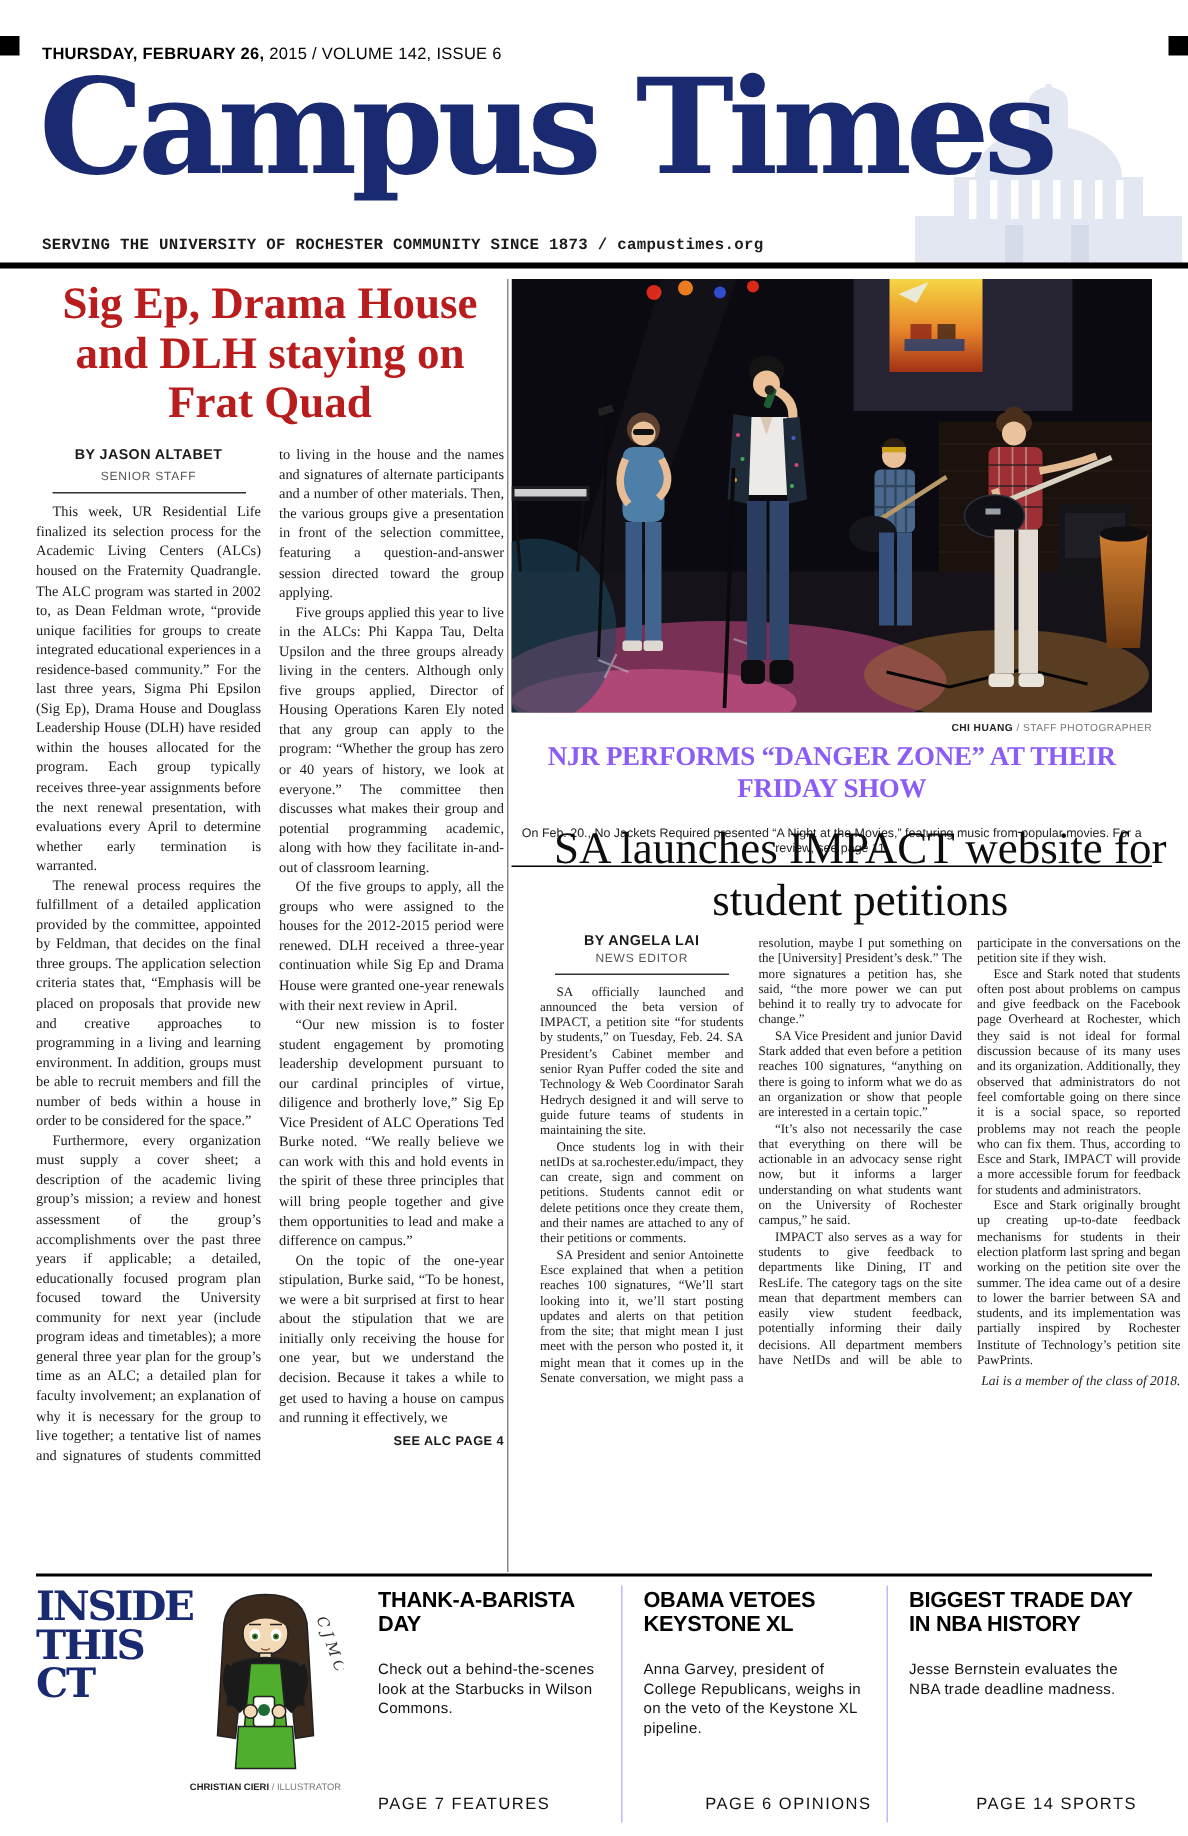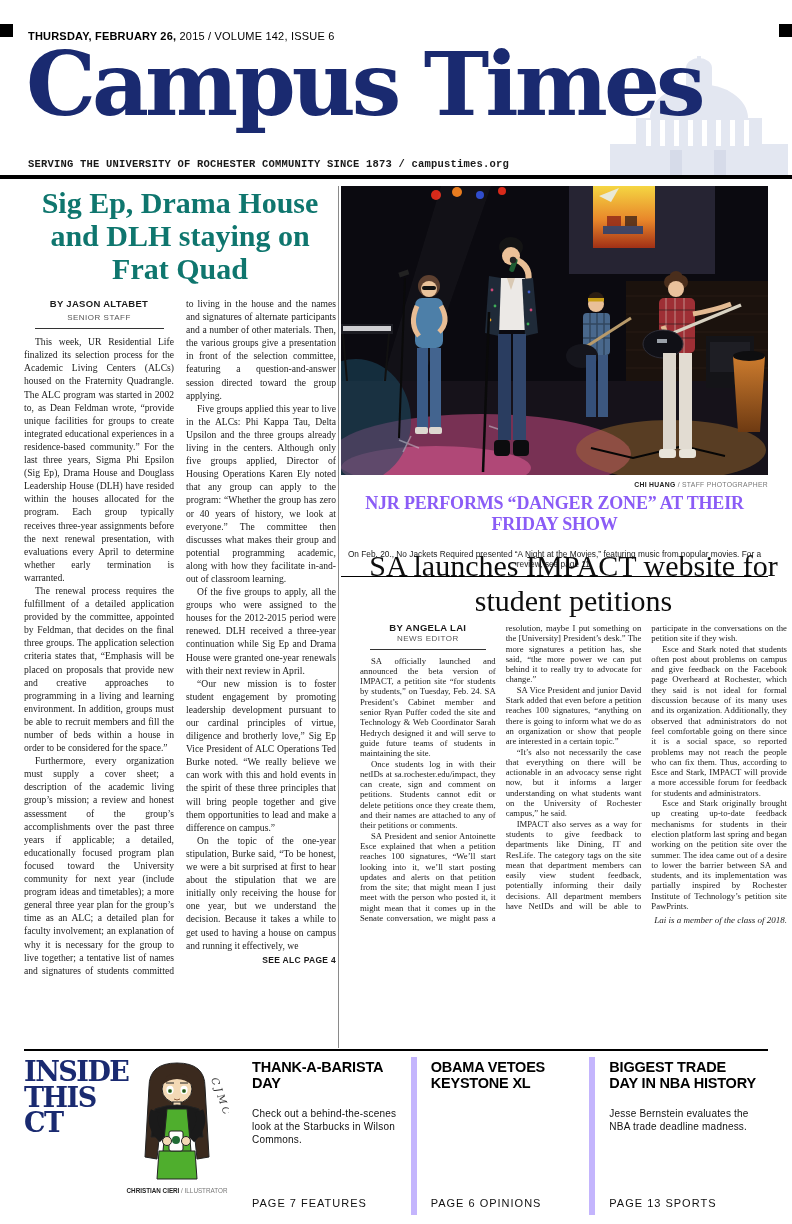--- a/index.html
+++ b/index.html
@@ -15,21 +15,21 @@
   .masthead-title{position:absolute; left:26px; top:40px; width:640px;
             font-family:"DejaVu Serif", serif; font-weight:bold; font-size:88px; line-height:1;
             letter-spacing:-4px; color:var(--navy); white-space:nowrap;}
   .watermark{position:absolute; right:4px; top:56px; opacity:.85;}
   .tagline{position:absolute; left:28px; top:158px; font-family:Liberation Mono, monospace;
            font-size:10.5px; font-weight:bold; letter-spacing:.2px;}
   .rule-masthead{position:absolute; left:0; top:175px; width:792px; height:4px; background:#000;}
 
   
   .article1{position:absolute; left:24px; top:186px; width:312px;}
-  .article1 h1{font-size:30px; line-height:1.1; text-align:center; font-weight:bold; color:#0f766e;}
+  .article1 h1{font-size:30px; line-height:1.1; text-align:center; font-weight:bold; color:#b91c1c;}
   .byline-block{text-align:center; font-family:"Liberation Sans", sans-serif; margin-bottom:4px;}
   .byline-name{font-weight:bold; font-size:9.5px; letter-spacing:.3px;}
   .byline-role{font-size:8px; color:#555; letter-spacing:.5px; margin-top:1px;}
   .byline-rule{width:86%; height:1px; background:#333; margin:4px auto 6px;}
   .a1-body{margin-top:12px; height:726px; column-count:2; column-gap:12px;
            font-size:9.6px; line-height:13.1px; text-align:justify; overflow:hidden;}
   .a1-body p, .a2-body p{text-indent:11px; margin:0;}
   .jump{text-align:right; font-family:"Liberation Sans", sans-serif; font-weight:bold;
         font-size:8.5px; margin-top:2px; letter-spacing:.3px;}
 
@@ -57,21 +57,21 @@
   .rule-footer{position:absolute; left:24px; top:1049px; width:744px; height:2px; background:#000;}
   .footer{position:absolute; left:24px; top:1057px; width:744px; height:158px; display:flex;}
   .inside-title{width:92px; flex:none; font-family:"DejaVu Serif", serif; font-weight:bold;
                 color:var(--navy); font-size:27px; line-height:.95; letter-spacing:-1.5px; padding-top:2px;}
   .cartoon-wrap{width:122px; flex:none; text-align:center;}
   .cartoon-credit{font-family:"Liberation Sans", sans-serif; font-size:6.3px; color:#777; margin-top:2px;}
   .cartoon-credit .n{font-weight:bold; color:#222;}
   .teasers{flex:1; display:flex;}
   .teaser{flex:1; display:flex; flex-direction:column; padding:2px 10px 6px 14px;
           font-family:"Liberation Sans", sans-serif;}
-  .teaser + .teaser{border-left:6px solid #c4b5fd;}
+  .teaser + .teaser{border-left:1px solid #c4b5fd;align-items:flex-end;}
   .t-title{font-weight:bold; font-size:14.5px; line-height:1.12; letter-spacing:-.2px; color:#000000;}
   .t-body{font-size:10px; line-height:1.3; margin-top:16px; color:#111; letter-spacing:.2px;}
   .t-page{margin-top:auto; font-size:11px; letter-spacing:1px; color:#111;}
 </style>
 </head>
 <body>
 
 <div class="page">
 
   <div class="corner l"></div>
@@ -354,23 +354,24 @@
       <div class="cartoon-credit"><span class="n">CHRISTIAN CIERI</span><span> / ILLUSTRATOR</span></div>
     </div>
     <div class="teasers">
         <div class="teaser">
         <div class="t-title">THANK-A-BARISTA DAY</div>
         <div class="t-body">Check out a behind-the-scenes look at the Starbucks in Wilson Commons.</div>
         <div class="t-page">PAGE 7 FEATURES</div>
       </div>
         <div class="teaser">
         <div class="t-title">OBAMA VETOES KEYSTONE XL</div>
+        <div class="t-body">Anna Garvey, president of College Republicans, weighs in on the veto of the Keystone XL pipeline.</div>
         <div class="t-page">PAGE 6 OPINIONS</div>
       </div>
         <div class="teaser">
         <div class="t-title">BIGGEST TRADE DAY IN NBA HISTORY</div>
         <div class="t-body">Jesse Bernstein evaluates the NBA trade deadline madness.</div>
-        <div class="t-page">PAGE 13 SPORTS</div>
+        <div class="t-page">PAGE 14 SPORTS</div>
       </div>
       </div>
   </div>
 
 </div>
 
 </body></html>

